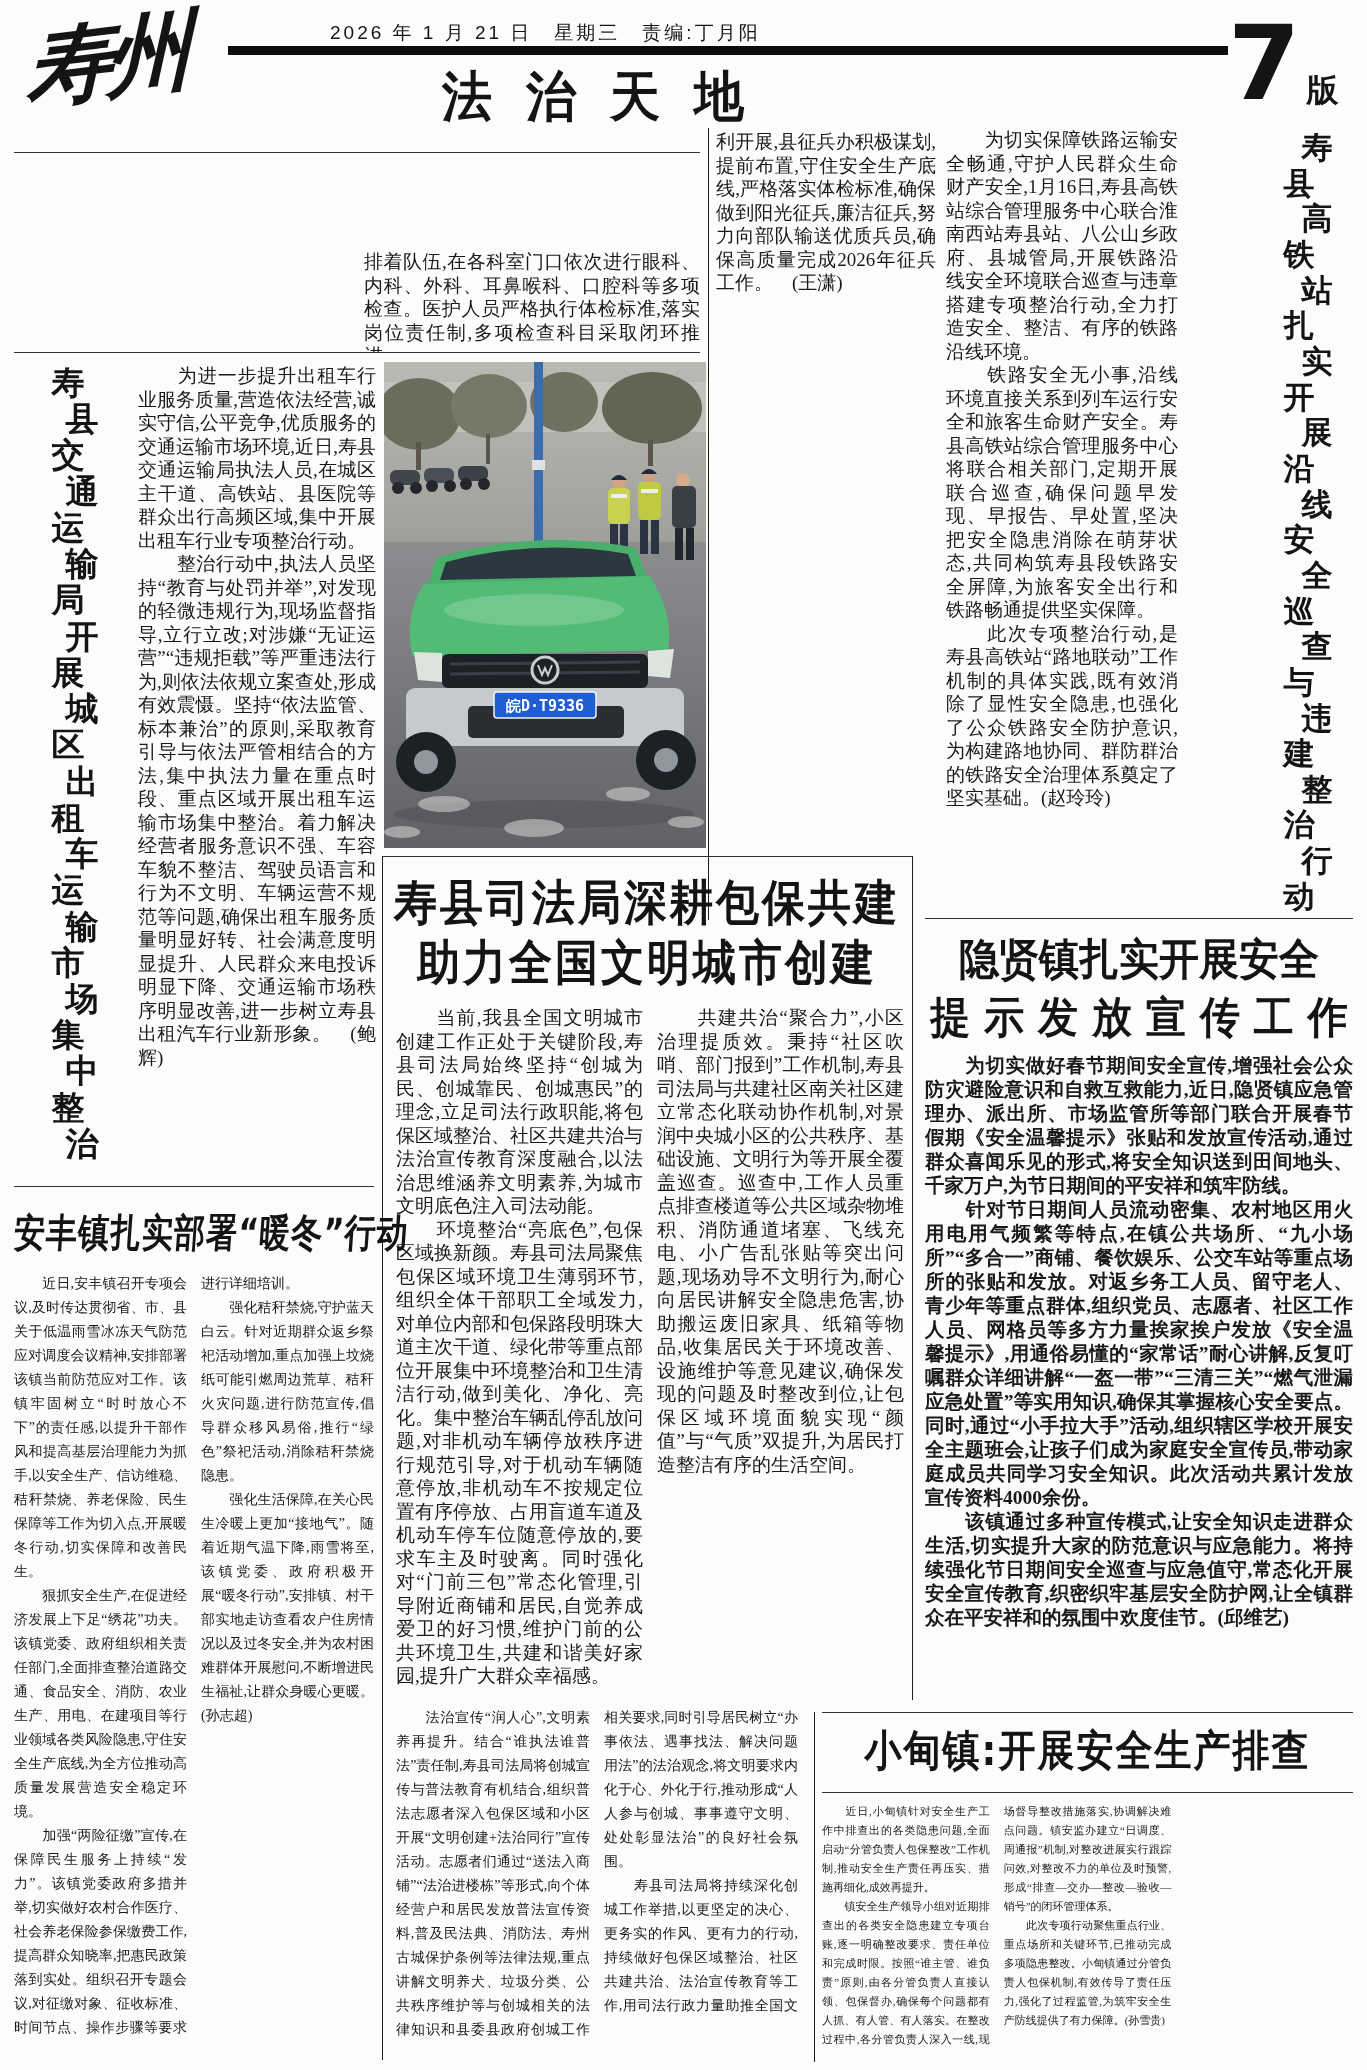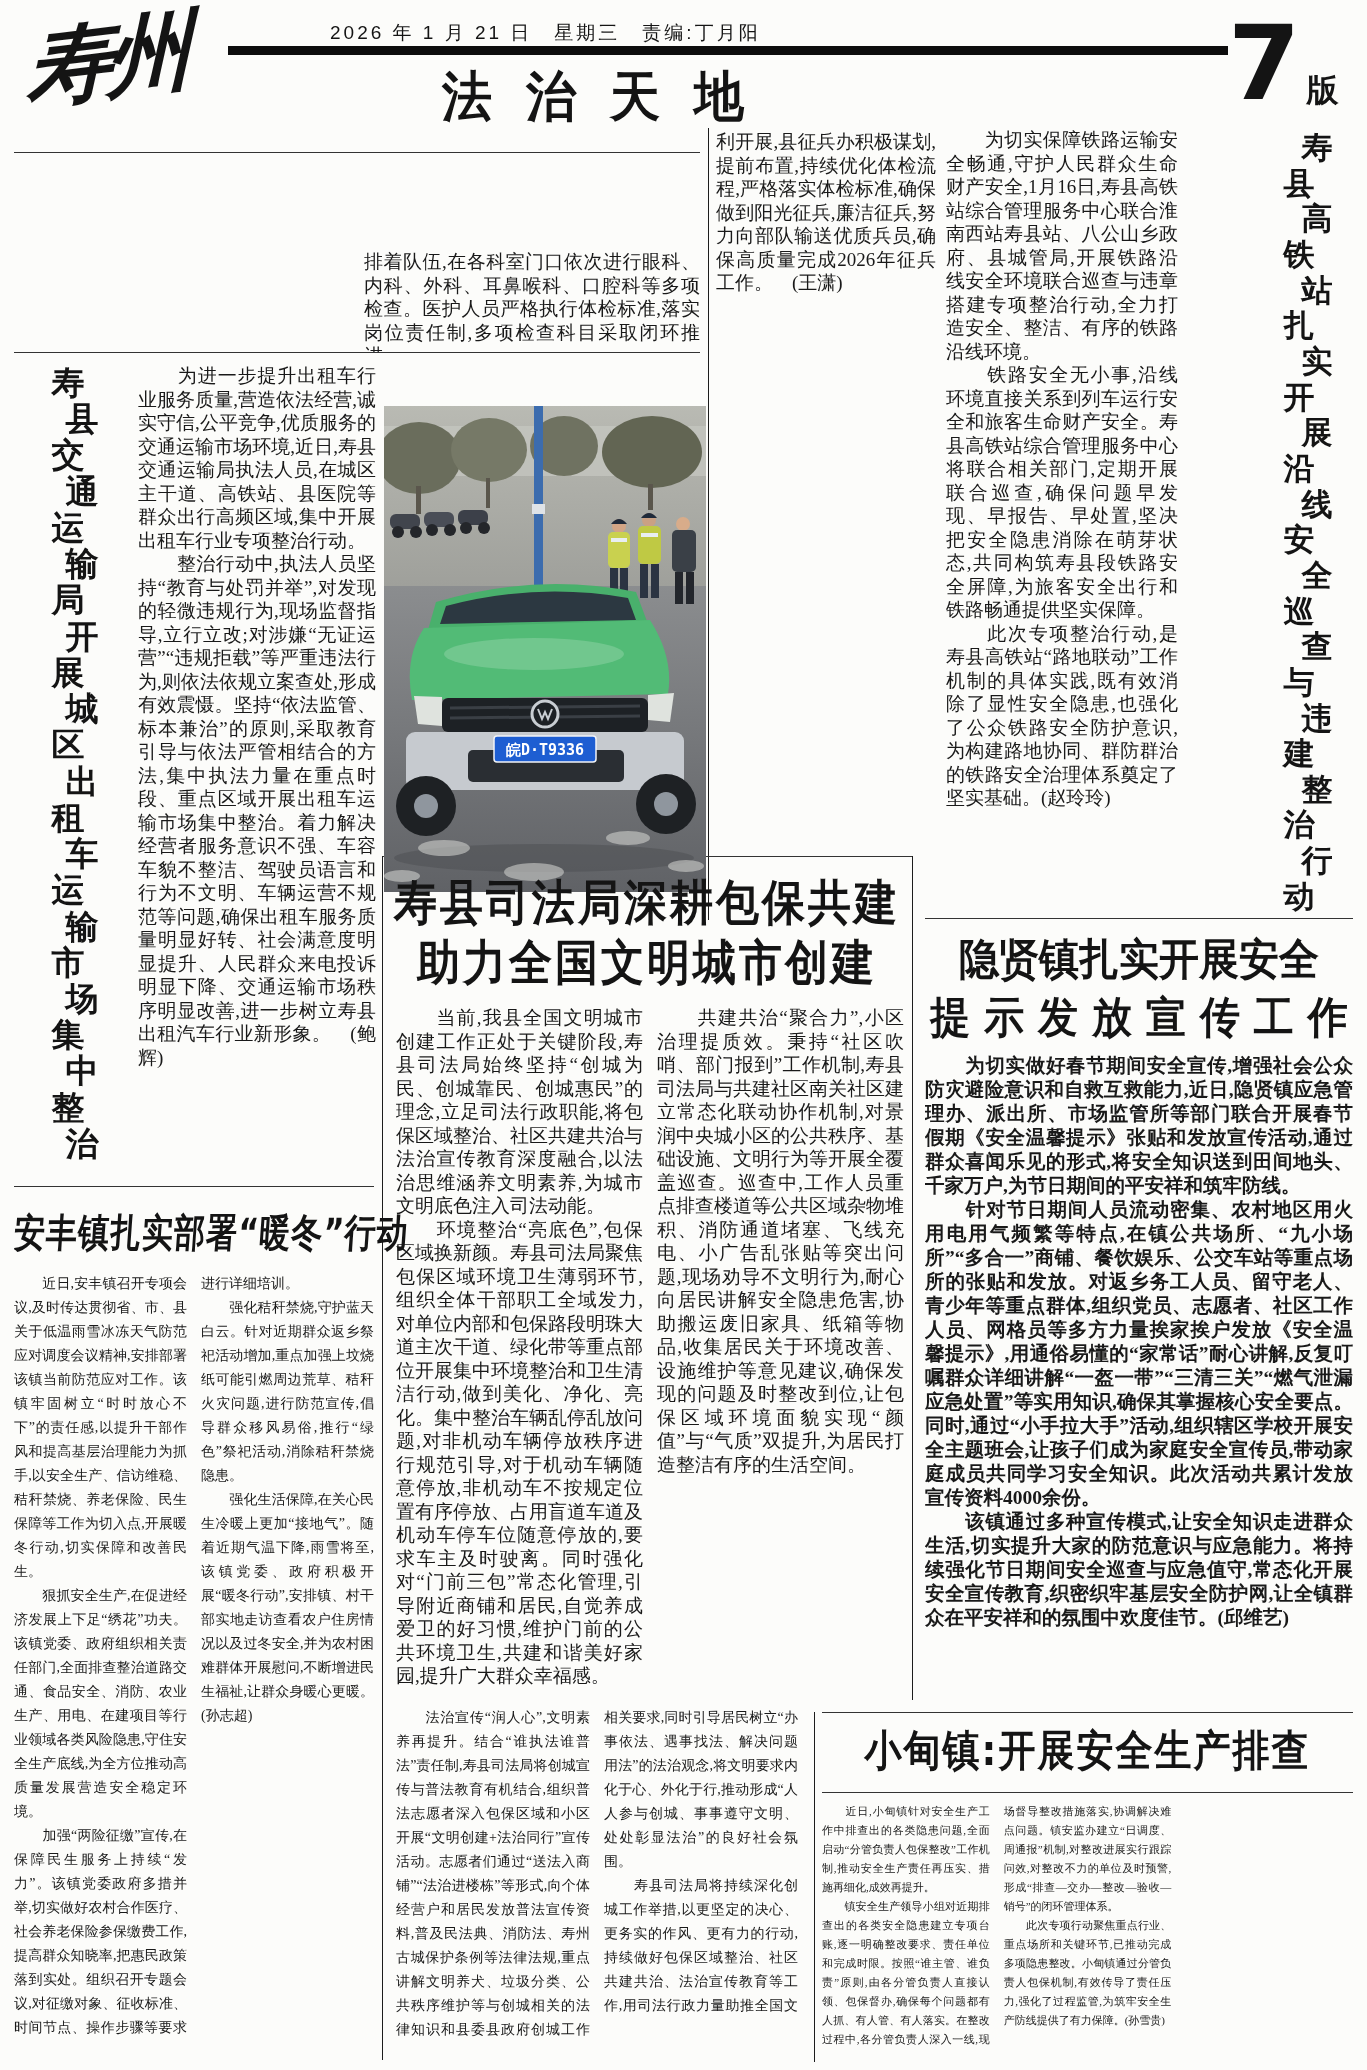--- a/index.html
+++ b/index.html
@@ -70,21 +70,21 @@
   <div class="rule-h thin" style="left:382px;top:856px;width:530px;"></div>
   <div class="rule-v" style="left:382px;top:856px;height:1204px;"></div>
   <div class="rule-v" style="left:912px;top:856px;height:844px;"></div>
   <div class="rule-h thin" style="left:925px;top:918px;width:428px;"></div>
   <div class="rule-v" style="left:814px;top:1712px;height:350px;"></div>
   <div class="rule-h thin" style="left:822px;top:1712px;width:531px;"></div>
   <div class="rule-h thin" style="left:822px;top:1792px;width:531px;"></div>
 
   <div class="abs txt t19" style="left:364px;top:250px;width:336px;height:102px;">排着队伍,在各科室门口依次进行眼科、内科、外科、耳鼻喉科、口腔科等多项检查。医护人员严格执行体检标准,落实岗位责任制,多项检查科目采取闭环推进。
 　　为保证此次征兵体检工作的顺</div>
-  <div class="abs txt t19" style="left:716px;top:130px;width:220px;height:200px;">利开展,县征兵办积极谋划,提前布置,持续优化体检流程,严格落实体检标准,确保做到阳光征兵,廉洁征兵,努力向部队输送优质兵员,确保高质量完成2026年征兵工作。　(王潇)</div>
+  <div class="abs txt t19" style="left:716px;top:130px;width:220px;height:200px;">利开展,县征兵办积极谋划,提前布置,守住安全生产底线,严格落实体检标准,确保做到阳光征兵,廉洁征兵,努力向部队输送优质兵员,确保高质量完成2026年征兵工作。　(王潇)</div>
 
   <div class="abs vh vh-left" style="left:18px;top:366px;width:114px;height:794px;">
       <span class="vchar">寿</span>
       <span class="vchar">县</span>
       <span class="vchar">交</span>
       <span class="vchar">通</span>
       <span class="vchar">运</span>
       <span class="vchar">输</span>
       <span class="vchar">局</span>
       <span class="vchar">开</span>
@@ -99,21 +99,21 @@
       <span class="vchar">市</span>
       <span class="vchar">场</span>
       <span class="vchar">集</span>
       <span class="vchar">中</span>
       <span class="vchar">整</span>
       <span class="vchar">治</span>
     </div>
   <div class="abs txt t19" style="left:138px;top:364px;width:238px;height:800px;">　　为进一步提升出租车行业服务质量,营造依法经营,诚实守信,公平竞争,优质服务的交通运输市场环境,近日,寿县交通运输局执法人员,在城区主干道、高铁站、县医院等群众出行高频区域,集中开展出租车行业专项整治行动。
 　　整治行动中,执法人员坚持“教育与处罚并举”,对发现的轻微违规行为,现场监督指导,立行立改;对涉嫌“无证运营”“违规拒载”等严重违法行为,则依法依规立案查处,形成有效震慑。坚持“依法监管、标本兼治”的原则,采取教育引导与依法严管相结合的方法,集中执法力量在重点时段、重点区域开展出租车运输市场集中整治。着力解决经营者服务意识不强、车容车貌不整洁、驾驶员语言和行为不文明、车辆运营不规范等问题,确保出租车服务质量明显好转、社会满意度明显提升、人民群众来电投诉明显下降、交通运输市场秩序明显改善,进一步树立寿县出租汽车行业新形象。　(鲍 辉)</div>
 
-  <div class="abs" style="left:384px;top:362px;width:382px;height:486px;margin-top:44px;">
+  <div class="abs" style="left:384px;top:362px;width:382px;height:486px;">
     <svg viewBox="0 0 322 486" width="322" height="486">
       <defs>
         <linearGradient id="sky" x1="0" y1="0" x2="0" y2="1">
           <stop offset="0" stop-color="#b9bab3"></stop>
             <stop offset="1" stop-color="#9fa09b"></stop>
         </linearGradient>
         <linearGradient id="road" x1="0" y1="0" x2="0" y2="1">
           <stop offset="0" stop-color="#8b8d8f"></stop>
             <stop offset="1" stop-color="#606266"></stop>
         </linearGradient>

